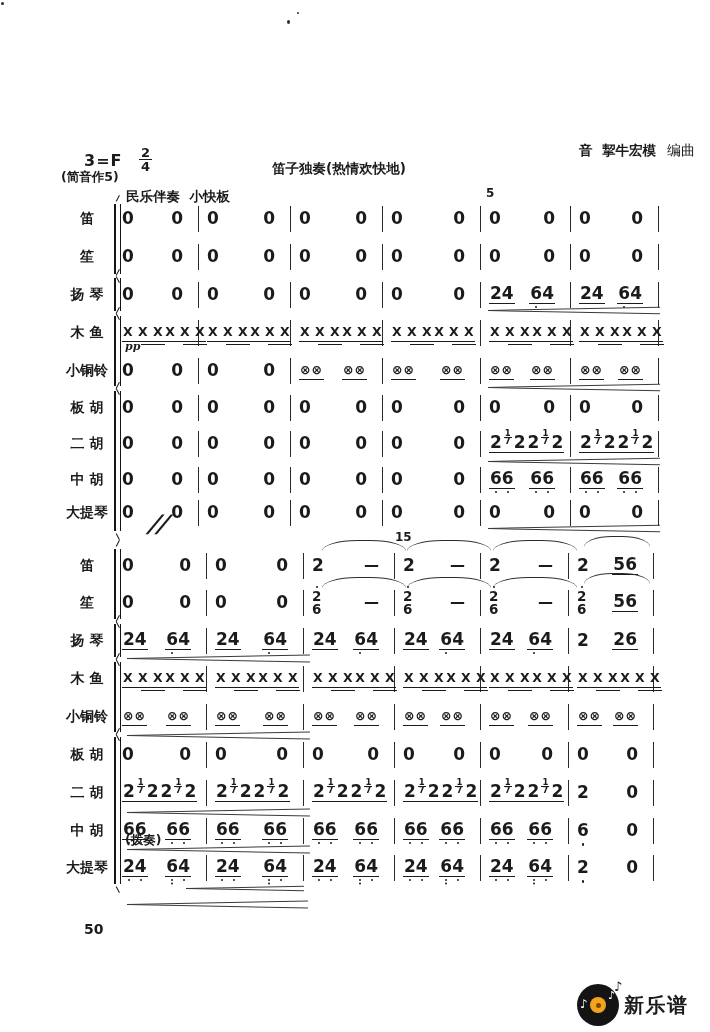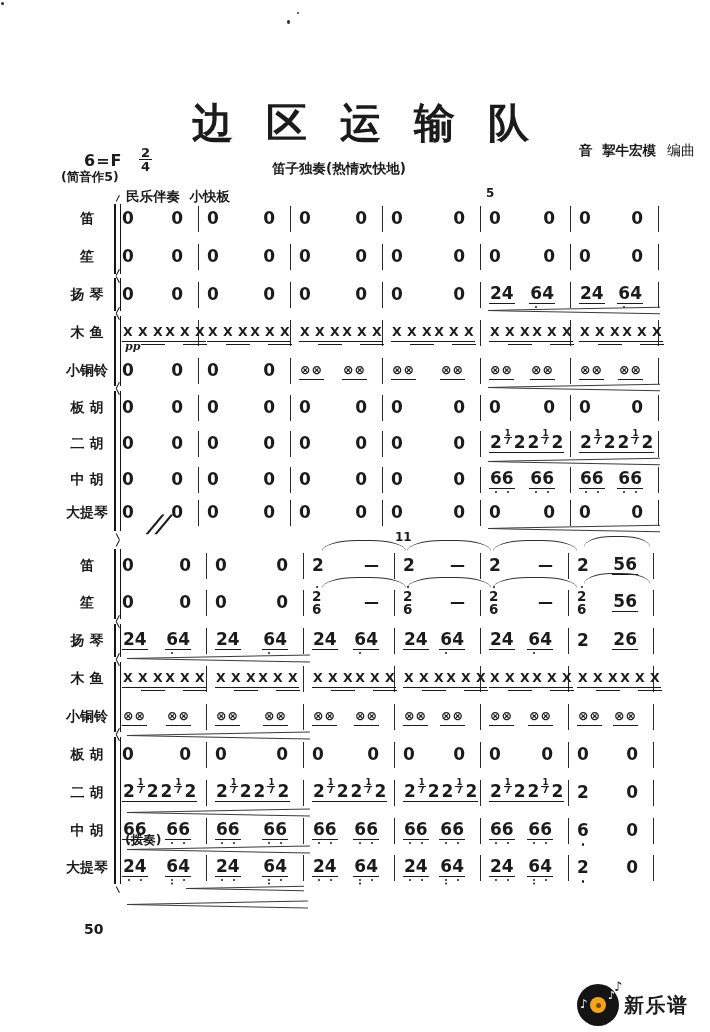--- a/index.html
+++ b/index.html
@@ -88,42 +88,41 @@
   .disc .wn1{left:3px;top:13px;font-size:12px}
   .disc .wn2{right:4px;top:5px;font-size:11px}
   .disc .bn{position:absolute;color:#141414;top:-5px;right:-3px;font-size:13px;font-weight:700}
   .logoText{font-size:20px;font-weight:700;letter-spacing:1.5px}
 </style>
 </head>
 <body>
 
 <div id="page">
 
-  <div class="title">边区运输队</div>
-
-  <div class="keysig">6=F</div>
+
+  <div class="keysig">3=F</div>
   <div class="ts">
     <span class="tsn">2</span>
     <span class="tsn">4</span>
   </div>
   <div class="keynote">(简音作5)</div>
   <div class="subtitle">笛子独奏(热情欢快地)</div>
 
   <div class="composers">
     <div class="cnames">
       <span>音  挈</span>
       <span>牛宏模</span>
     </div>
     <div class="crole">编曲</div>
   </div>
 
   <div class="tempo">民乐伴奏  小快板</div>
 
   <div class="mnum" style="left:486px;top:186px">5</div>
-  <div class="mnum" style="left:395px;top:530px">11</div>
+  <div class="mnum" style="left:395px;top:530px">15</div>
   <div class="pp" style="left:125px;top:340px">pp</div>
   <div class="pizz" style="left:125px;top:832px">(拨奏)</div>
   <div class="caesura" style="left:151px;top:510px">//</div>
 
   <div id="score">
       <div class="row" style="top:200px">
         <div class="lbl">笛</div>
         <div class="meas" style="width:85px">
           <span class="nt">0</span>
           <span class="nt">0</span>

